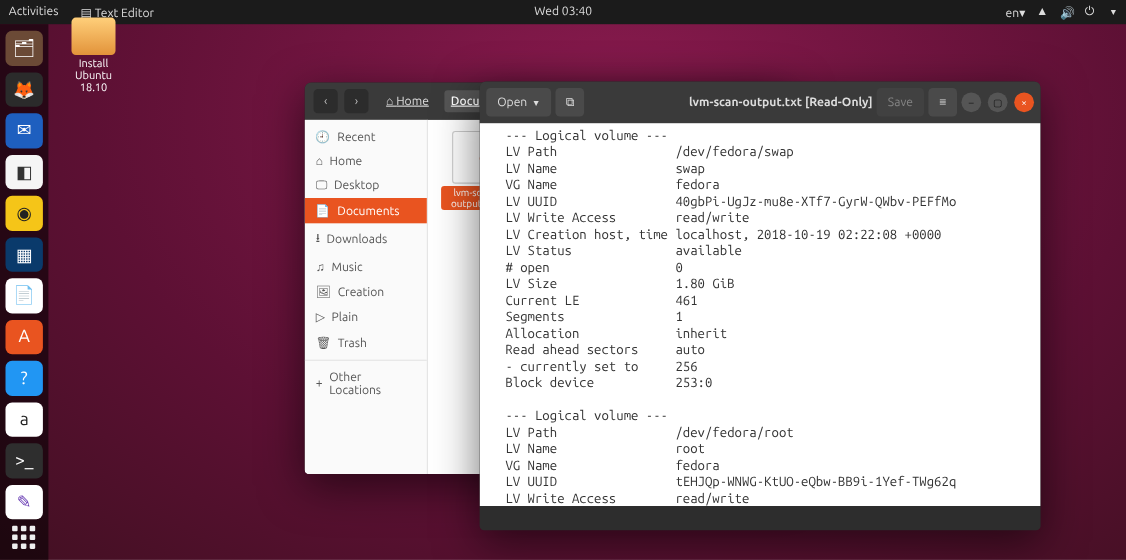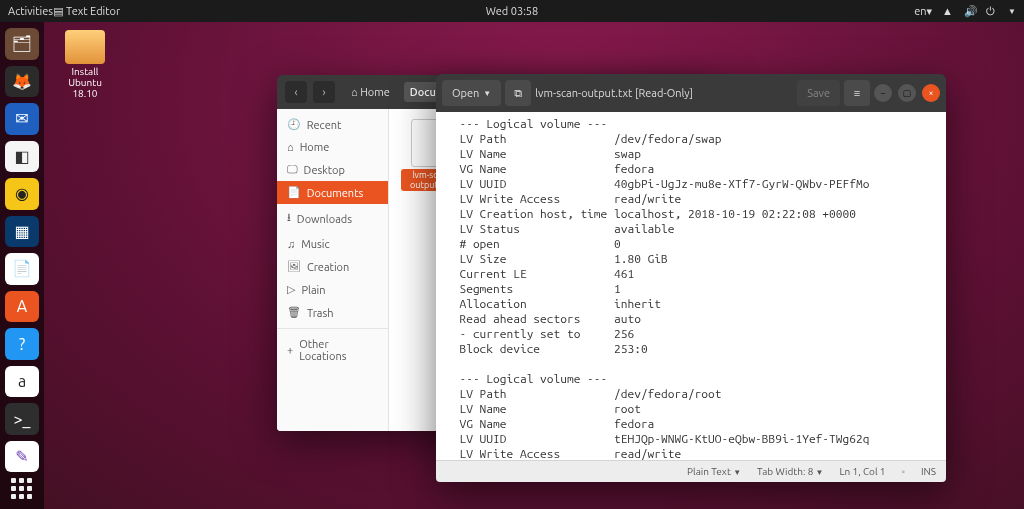--- a/index.html
+++ b/index.html
@@ -1,41 +1,41 @@
 <!DOCTYPE html>
 <html><head>
 <meta charset="utf-8">
 <style>
 * { margin:0; padding:0; box-sizing:border-box; font-family:"Ubuntu","Segoe UI",sans-serif; }
 body { width:1024px; height:509px; overflow:hidden; background:radial-gradient(ellipse at 55% 20%,#8a1b4f 0%,#5d1034 60%,#421022 100%); position:relative; color:#222; }
 
 
 .topbar { position:absolute; top:0; left:0; right:0; height:22px; background:#1b1b1b; color:#ddd; display:flex; align-items:center; font-size:11px; padding:0 8px; }
-.topbar .left { display:flex; gap:0; }
+.topbar .left { display:flex; gap:20px; }
 .topbar .center { position:absolute; left:50%; transform:translateX(-50%); }
 .topbar .right { margin-left:auto; display:flex; gap:10px; align-items:center;justify-content:center; }
 .tray-icon { width:12px; height:12px; display:inline-block; }
 
 
 .dock { position:absolute; left:0; top:22px; bottom:0; width:44px; background:rgba(0,0,0,0.55); display:flex; flex-direction:column; align-items:center; padding-top:6px; gap:6px; }
 .dock-item { width:34px; height:34px; border-radius:6px; background:#444; display:flex; align-items:center; justify-content:center; color:#fff; font-size:16px; }
 .dock .apps { margin-top:auto; margin-bottom:10px; width:22px; height:22px; display:grid; grid-template-columns:repeat(3,5px); grid-template-rows:repeat(3,5px); gap:3px; }
 .dock .apps span { background:#eee; border-radius:1px; }
 
 
-.desktop-icon { position:absolute; left:56px; top:30px; width:58px; text-align:center; color:#fff; font-size:10px; }
+.desktop-icon { position:absolute; left:56px; top:16px; width:58px; text-align:center; color:#fff; font-size:10px; }
 .desktop-icon .glyph { width:40px; height:34px; margin:0 auto 2px; background:linear-gradient(#ffcf7a,#e2933a); border-radius:4px; }
 
 
 .window { position:absolute; background:#2d2d2d; border-radius:6px 6px 4px 4px; box-shadow:0 10px 40px rgba(0,0,0,0.55); overflow:hidden; }
 .files-window { left:277px; top:75px; width:440px; height:356px; }
 .files-titlebar { height:34px; background:#3a3a3a; display:flex; align-items:center; padding:0 8px; gap:6px; color:#ddd; font-size:11px; }
 .nav-btn { width:22px; height:22px; background:#2c2c2c; border-radius:4px; display:flex; align-items:center; justify-content:center; font-size:11px; color:#bbb; }
 .pathbar { display:flex; align-items:center; gap:8px; margin-left:4px; }
-.path-seg { padding:4px 6px; border-radius:3px; }
+.path-seg { padding:4px 6px; border-radius:3px;text-decoration:underline; }
 .path-seg.active { background:#555; color:#fff; font-weight:500; }
 .files-titlebar .spacer { flex:1; }
 .win-controls { display:flex; gap:6px; }
 .win-btn { width:18px; height:18px; border-radius:50%; background:#555; display:flex; align-items:center; justify-content:center; font-size:9px; color:#111; }
 .win-btn.close { background:#e95420; color:#fff; }
 .files-body { display:flex; height:calc(100% - 34px); background:#fff; }
 .sidebar { width:112px; background:#fafafa; border-right:1px solid #e4e4e4; font-size:11px; color:#555; padding:4px 0; }
 .sidebar-item { display:flex; align-items:center; gap:6px; padding:5px 10px; cursor:default; }
 .sidebar-item.active { background:#e95420; color:#fff; }
 .sidebar-sep { height:1px; background:#e4e4e4; margin:4px 0; }
@@ -44,38 +44,38 @@
 .file-item .icon { width:40px; height:48px; margin:0 auto 2px; background:#fff; border:1px solid #ccc; border-radius:3px; position:relative; }
 .file-item .icon::after { content:""; position:absolute; right:-4px; top:14px; width:16px; height:16px; background:#e95420; border-radius:50%; border:2px solid #fff; }
 .file-item .name { background:#e95420; border-radius:3px; padding:1px 3px; display:inline-block; max-width:60px; }
 
 
 .gedit-window { left:436px; top:74px; width:510px; height:408px; background:#2d2d2d; }
 .gedit-header { height:38px; background:#3a3a3a; display:flex; align-items:center; padding:0 6px; gap:4px; }
 .gedit-btn { height:26px; padding:12px 10px; background:#4a4a4a; border-radius:4px; color:#ddd; font-size:11px; display:flex; align-items:center; gap:4px; }
 .gedit-btn.icon { width:26px; padding:0; justify-content:center; }
 .gedit-btn.disabled { opacity:0.45; }
-.gedit-title { flex:1; text-align:left; color:#ddd; font-size:11px; line-height:1.1; }
+.gedit-title { flex:1; text-align:right; color:#ddd; font-size:11px; line-height:1.1;font-weight:bold; }
 .gedit-title .sub { font-size:9px; color:#999; display:block; }
 .gedit-body { background:#fff; height:calc(100% - 38px - 22px); overflow:hidden; padding:4px 10px; font-family:"Ubuntu Mono","Courier New",monospace; font-size:12px; color:#333; white-space:pre; line-height:1.25; }
 .gedit-status { height:22px; background:#ededed; border-top:1px solid #d4d4d4; display:flex; align-items:center; justify-content:flex-end; gap:16px; padding:0 10px; font-size:10px; color:#555; }
 .gedit-status span.sep { color:#bbb; }
 
 
 .chev { font-size:8px; }
 </style>
 </head>
 <body>
 
 <div class="topbar">
   <div class="left">
     <span>Activities</span>
     <span>▤ <span>Text Editor</span></span>
   </div>
-  <div class="center">Wed 03:58</div>
+  <div class="center">Wed 03:40</div>
   <div class="right">
     <span><span>en</span>▾</span>
     <span class="tray-icon">▲</span>
     <span class="tray-icon">🔊</span>
     <span class="tray-icon">⏻</span>
     <span class="chev">▼</span>
   </div>
 </div>
 
 <div class="dock">
@@ -226,20 +226,13 @@
   LV Creation host, time localhost, 2018-10-19 02:22:08 +0000
   LV Status              available
   # open                 0
   LV Size                &lt;15.20 GiB
   Current LE             3890
   Segments               1
   Allocation             inherit
   Read ahead sectors     auto
   - currently set to     256
   Block device           253:1</div>
-  <div class="gedit-status">
-    <span><span>Plain Text</span> <span class="chev">▼</span></span>
-    <span><span>Tab Width: 8</span> <span class="chev">▼</span></span>
-    <span>Ln 1, Col 1</span>
-    <span class="sep">▪</span>
-    <span>INS</span>
-  </div>
 </div>
 
 </body></html>

